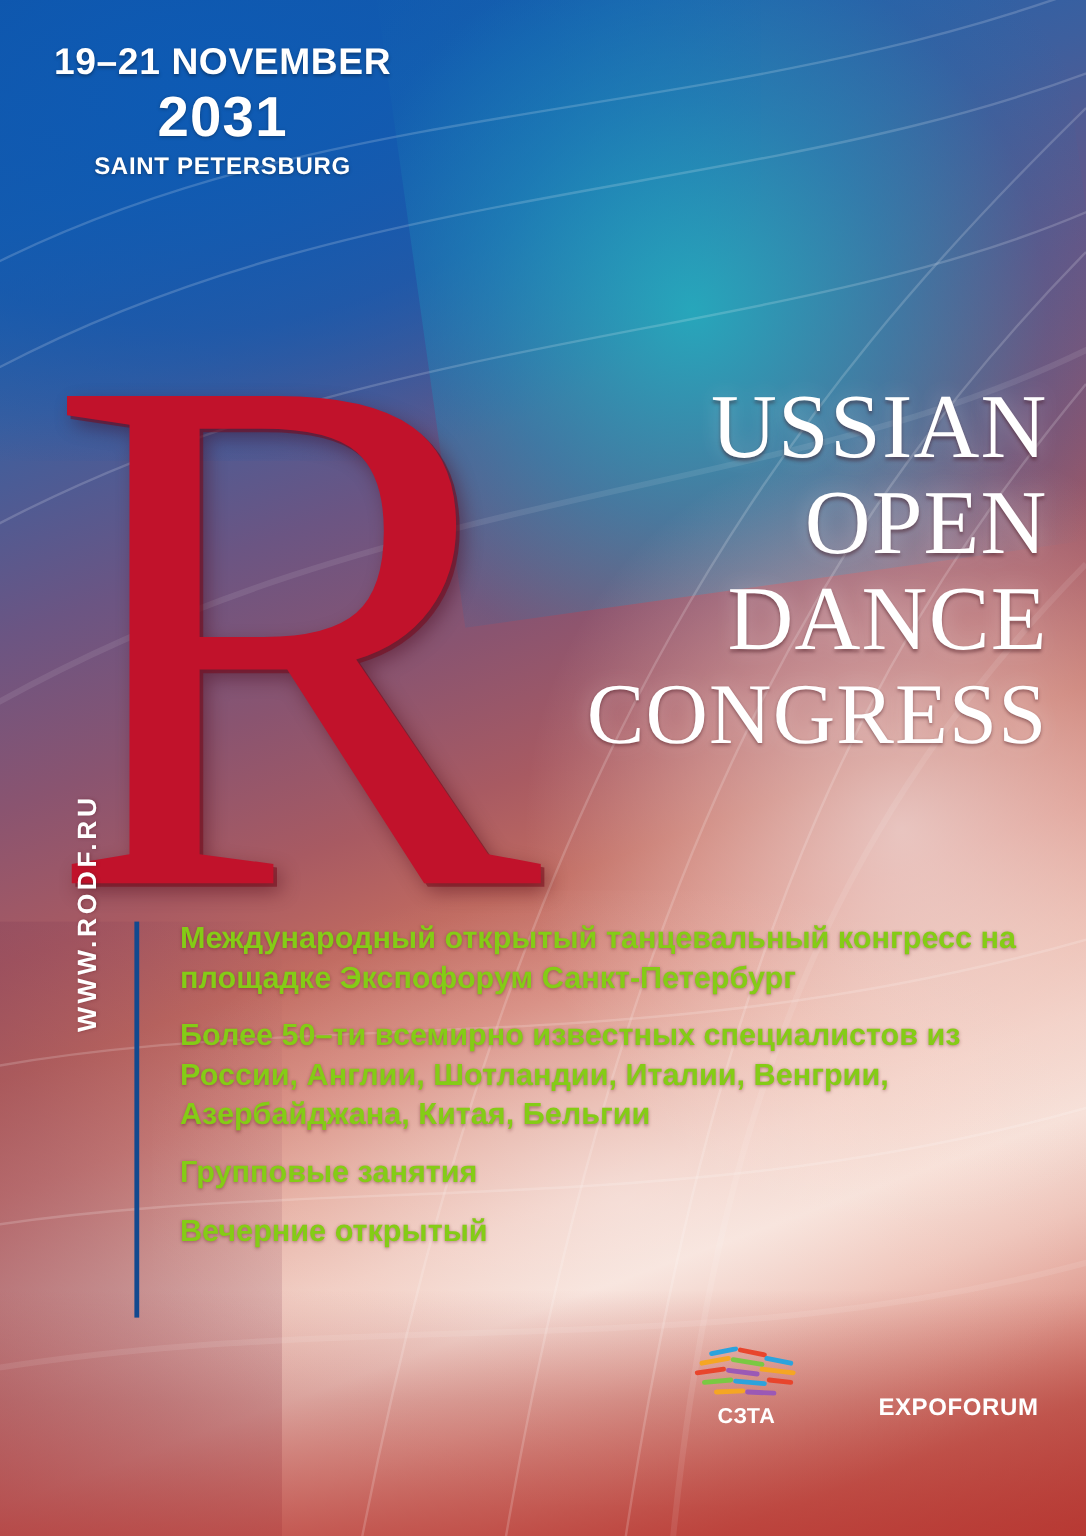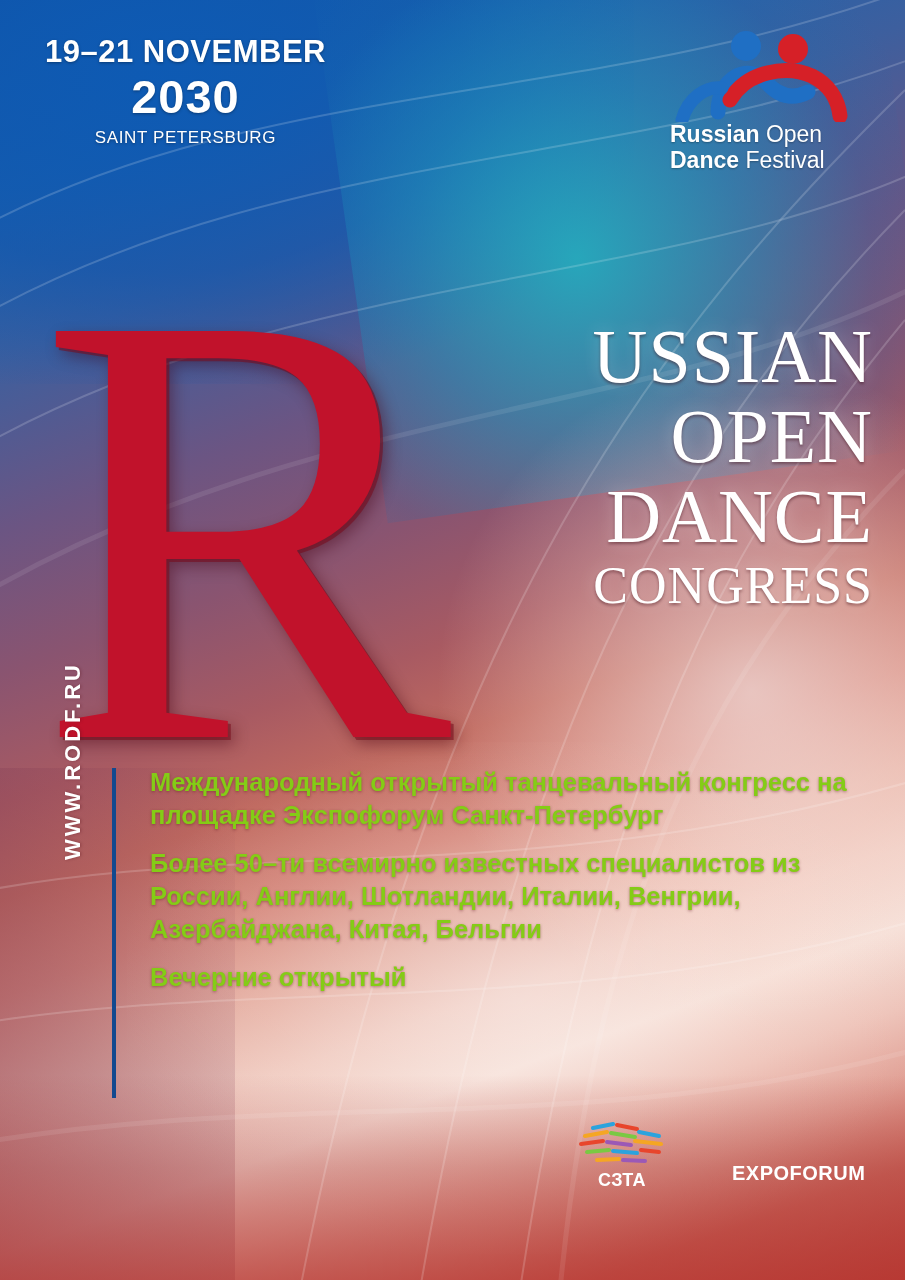--- a/index.html
+++ b/index.html
@@ -118,22 +118,22 @@
     white-space: nowrap;
   }
   .d-line2 {
     font-size: 47px;
     font-weight: bold;
     letter-spacing: 1px;
     line-height: 1.12;
     margin-top: 4px;
   }
   .d-line3 {
-    font-size: 17px;
-    font-weight: normal;
+    font-size: 20px;
+    font-weight: bold;
     letter-spacing: 0.6px;
     margin-top: 4px;
     white-space: nowrap;
   }
 
   
   .fest-logo {
     position: absolute;
     right: 28px; top: 26px;
     width: 215px;
@@ -184,21 +184,21 @@
     letter-spacing: 1px;
   }
   .title-block div {
     text-shadow:
       0 2px 3px rgba(60,10,20,0.45),
       0 0 18px rgba(255,255,255,0.25);
   }
   .t1 { font-size: 76px; font-family: Liberation Serif, serif; }
   .t2 { font-size: 76px; margin-top: 8px; }
   .t3 { font-size: 76px; margin-top: 8px; }
-  .t4 { font-size: 52px; margin-top: 8px; }
+  .t4 { font-size: 72px; margin-top: 8px; }
 
   
   .info-bar {
     position: absolute;
     left: 112px; top: 768px;
     width: 4px;
     height: 330px;
     background: #12498f;
   }
   .info-list {
@@ -284,55 +284,39 @@
       <g fill="none" stroke="rgba(255,255,255,0.18)" stroke-width="5">
         <path d="M -60 620 C 320 380, 700 430, 980 250"></path>
         <path d="M 905 470 C 720 660, 600 880, 560 1290"></path>
         <path d="M -60 1150 C 300 1080, 620 1150, 980 1030"></path>
       </g>
     </svg>
   </div>
 
   <div class="header-dates">
     <div class="d-line1">19–21 NOVEMBER</div>
-    <div class="d-line2">2030</div>
+    <div class="d-line2">2031</div>
     <div class="d-line3">SAINT PETERSBURG</div>
   </div>
 
-  <div class="fest-logo">
-    <svg class="mark" viewBox="0 0 215 96">
-      <circle cx="84" cy="20" r="15" fill="#1f6fc4"></circle>
-      <circle cx="131" cy="23" r="15" fill="#d62027"></circle>
-      <path d="M56 86 C 56 52, 86 36, 104 56 C 116 70, 130 74, 146 66" fill="none" stroke="#1f6fc4" stroke-width="15" stroke-linecap="round"></path>
-      <path d="M68 74 C 84 46, 124 38, 150 50 C 166 58, 176 72, 178 90" fill="none" stroke="#d62027" stroke-width="15" stroke-linecap="round"></path>
-      <path d="M20 94 C 26 72, 44 60, 60 62" fill="none" stroke="#1f6fc4" stroke-width="13" stroke-linecap="round"></path>
-    </svg>
-    <div class="ftext">
-      <div class="l1">
-        <b>Russian </b><span class="thin">Open</span>
-      </div>
-      <div class="l2">
-        <b>Dance </b><span class="thin">Festival</span>
-      </div>
-    </div>
-  </div>
 
   <div class="big-r">R</div>
 
   <div class="title-block">
     <div class="t1">USSIAN</div>
     <div class="t2">OPEN</div>
     <div class="t3">DANCE</div>
     <div class="t4">CONGRESS</div>
   </div>
 
   <div class="info-bar"></div>
   <div class="info-list">
     <p>Международный открытый танцевальный конгресс на площадке Экспофорум Санкт-Петербург</p>
     <p>Более 50–ти всемирно известных специалистов из России, Англии, Шотландии, Италии, Венгрии, Азербайджана, Китая, Бельгии</p>
+    <p>Групповые занятия</p>
     <p>Вечерние открытый</p>
   </div>
 
   <div class="vurl">WWW.RODF.RU</div>
 
   <div class="szta">
     <svg class="bars" viewBox="0 0 98 46">
       <g stroke-linecap="round" stroke-width="4">
         <line x1="20" y1="6" x2="40" y2="2" stroke="#2ca3dd"></line>
         <line x1="44" y1="3" x2="64" y2="7" stroke="#e8452c"></line>

